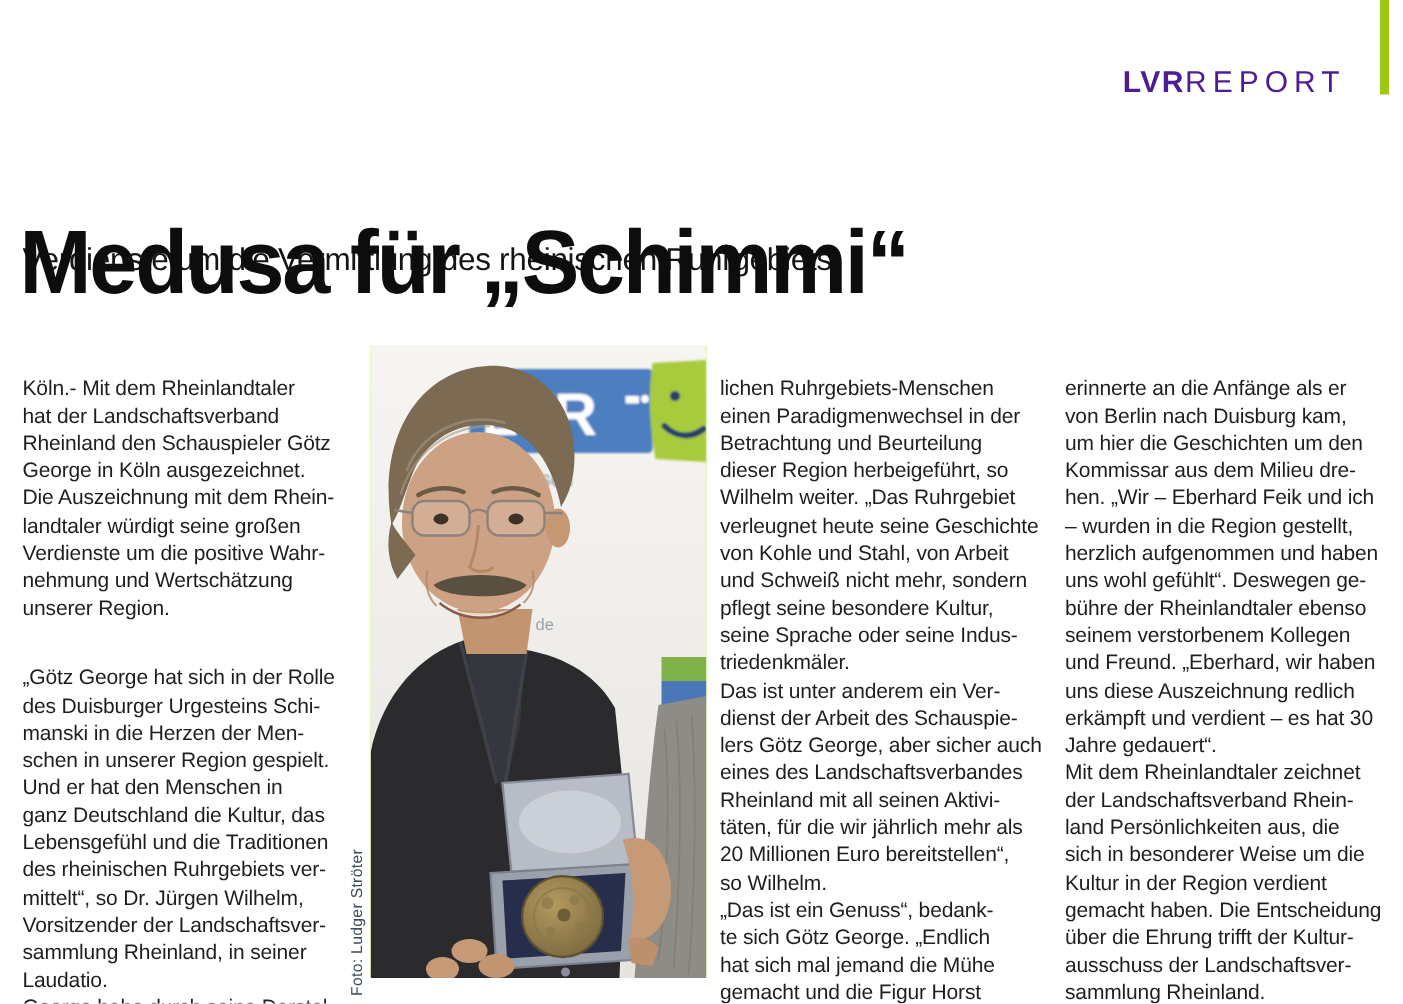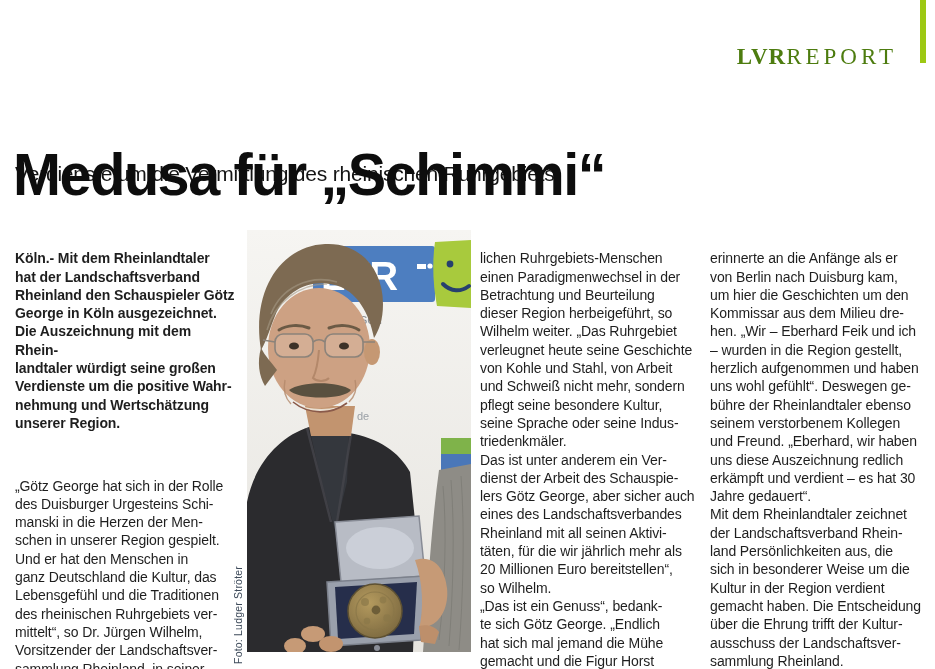--- a/index.html
+++ b/index.html
@@ -1,34 +1,34 @@
 <!DOCTYPE html>
 <html><head>
 <meta charset="utf-8">
 <style>
   html,body{margin:0;padding:0;}
   body{
     width:935px;height:669px;position:relative;background:#ffffff;
     font-family:"Liberation Sans", sans-serif;color:#1e1e1e;overflow:hidden;
   }
   
-  .masthead{position:absolute;top:44px;right:38px;font-size:23px;letter-spacing:2px;color:#4d7c0f;font-family:Liberation Serif, serif;}
+  .masthead{position:absolute;top:44px;right:38px;font-size:20px;letter-spacing:2px;color:#4c1d95;}
   .masthead .bold{font-weight:700;letter-spacing:1px;}
   .masthead .light{font-weight:400;letter-spacing:4px;}
   .accent-bar{position:absolute;top:0;right:9px;width:6px;height:63px;background:#9dc813;}
   
   .kicker{position:absolute;left:15px;top:119px;font-size:21px;letter-spacing:-0.2px;color:#141414;margin-top:43px;}
   .title{position:absolute;left:13px;top:140px;margin:0;font-size:60px;font-weight:700;
          letter-spacing:-1.5px;color:#0d0d0d;transform:scaleX(0.96);transform-origin:left top;white-space:nowrap;}
   
   .textcol{position:absolute;top:231px;font-size:14px;line-height:18.3px;letter-spacing:-0.1px;
            white-space:pre-line;color:#1e1e1e;}
   .textcol p{margin:0;white-space:pre-line;}
   .col1{left:15px;width:222px;}
-  .col1 .lead{font-weight:700;margin:0 0 26px 0;}
+  .col1 .lead{font-weight:400;margin:0 0 10px 0;}
   .col3{left:480px;width:224px;}
   .col4{left:710px;width:212px;}
   
   .photo-figure{position:absolute;left:233px;top:230px;width:238px;height:436px;}
   .credit{position:absolute;left:-1px;bottom:2px;writing-mode:vertical-rl;transform:rotate(180deg);
           font-size:10.5px;letter-spacing:0.2px;color:#3d4a5a;}
   .photo{position:absolute;left:14px;top:0;width:224px;height:422px;overflow:hidden;background:#bef264;}
   .photo svg{display:block;}
 </style>
 </head>

